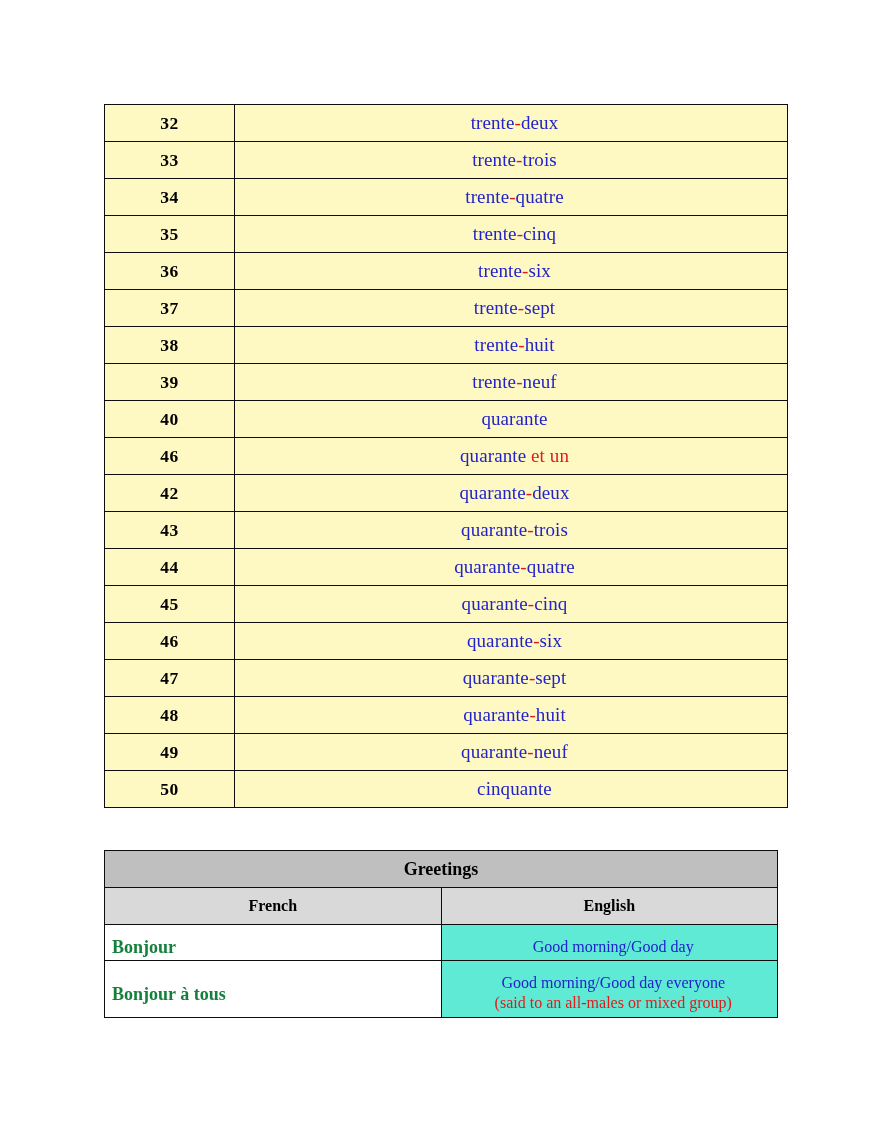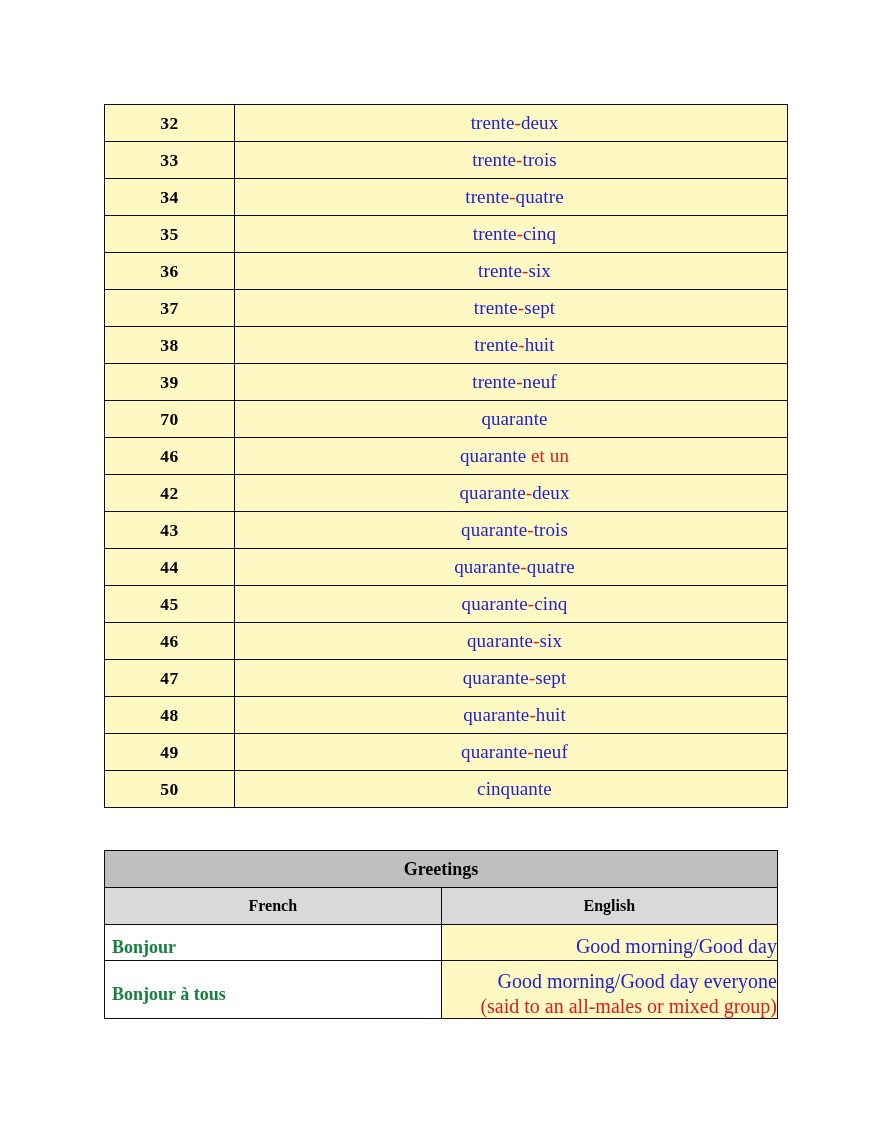--- a/index.html
+++ b/index.html
@@ -98,23 +98,23 @@
     background: #ffffff;
     text-align: left;
     font-weight: bold;
     font-size: 18px;
     color: #15803d;
     padding-left: 7px !important;
     vertical-align: top;
     padding-top: 9px !important;
   }
   .g-en-cell {
-    background: #fef9c3;
-    text-align: right;
-    font-size: 20px;
+    background: #5eead4;
+    text-align: center;
+    font-size: 16px;
     color: #2222cc;
     padding-left: 8px !important;
     vertical-align: top;
     padding-top: 8px !important;
     line-height: 1.23;
   }
   .row-h1 { height: 36px; }
   .row-h2 { height: 57px; }
   .g-fr-cell.tall { padding-top: 10px !important; }
   .nowrap { white-space: nowrap; }
@@ -152,21 +152,21 @@
         </tr>
         <tr>
           <td class="col-num">38</td>
           <td class="col-word"><span style="color: rgb(34, 34, 204);">trente</span><span style="color: rgb(224, 27, 27);">-</span><span style="color: rgb(34, 34, 204);">huit</span></td>
         </tr>
         <tr>
           <td class="col-num">39</td>
           <td class="col-word"><span style="color: rgb(34, 34, 204);">trente</span><span style="color: rgb(224, 27, 27);">-</span><span style="color: rgb(34, 34, 204);">neuf</span></td>
         </tr>
         <tr>
-          <td class="col-num">70</td>
+          <td class="col-num">40</td>
           <td class="col-word"><span style="color: rgb(34, 34, 204);">quarante</span></td>
         </tr>
         <tr>
           <td class="col-num">46</td>
           <td class="col-word"><span style="color: rgb(34, 34, 204);">quarante </span><span style="color: rgb(224, 27, 27);">et un</span></td>
         </tr>
         <tr>
           <td class="col-num">42</td>
           <td class="col-word"><span style="color: rgb(34, 34, 204);">quarante</span><span style="color: rgb(224, 27, 27);">-</span><span style="color: rgb(34, 34, 204);">deux</span></td>
         </tr>

